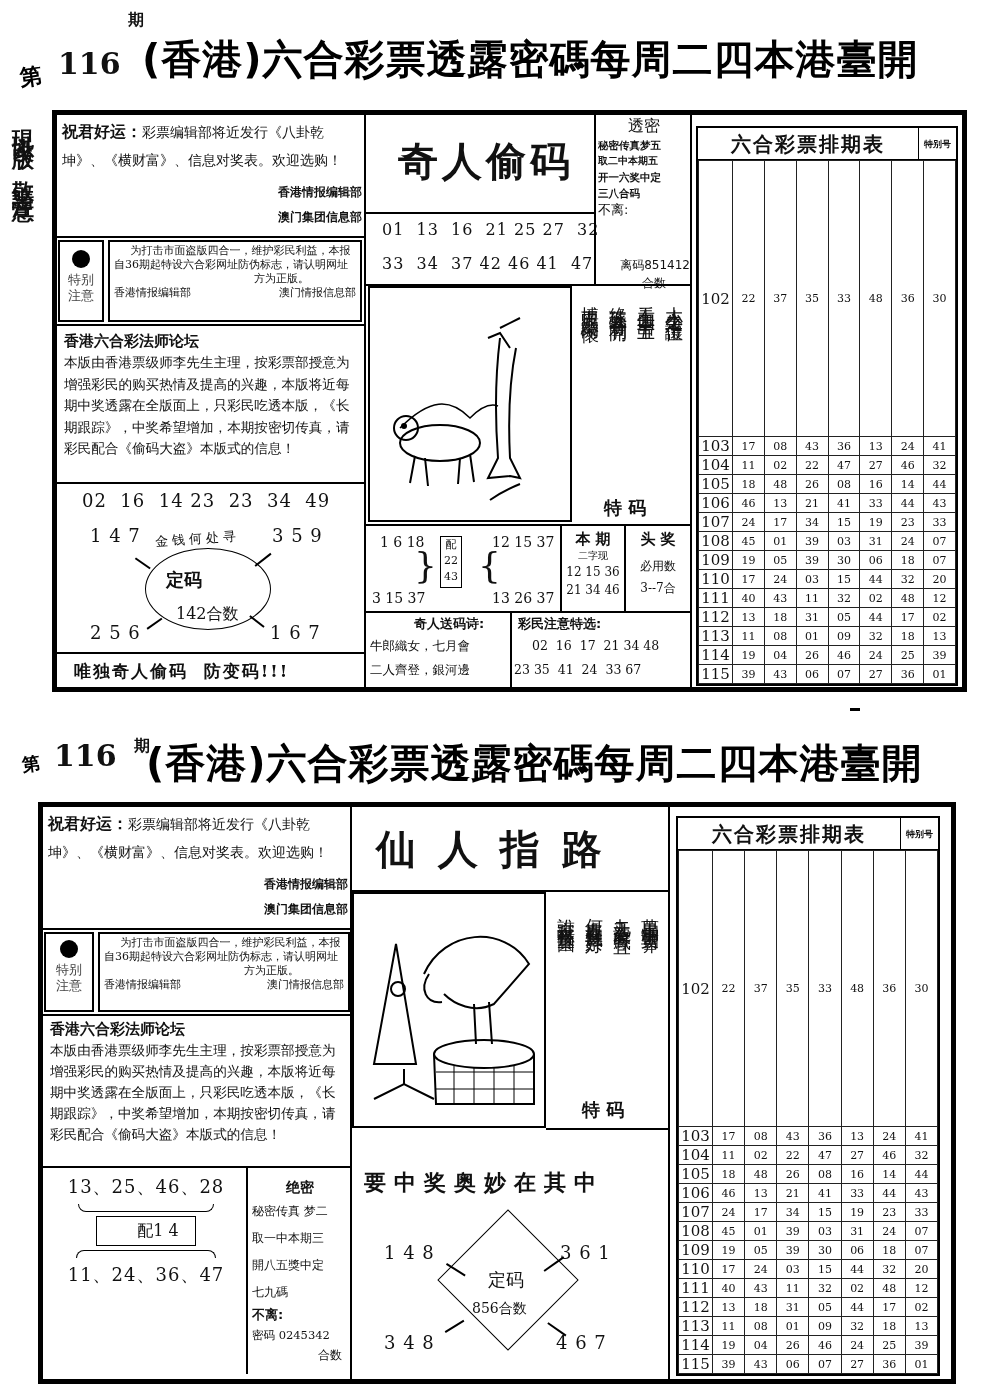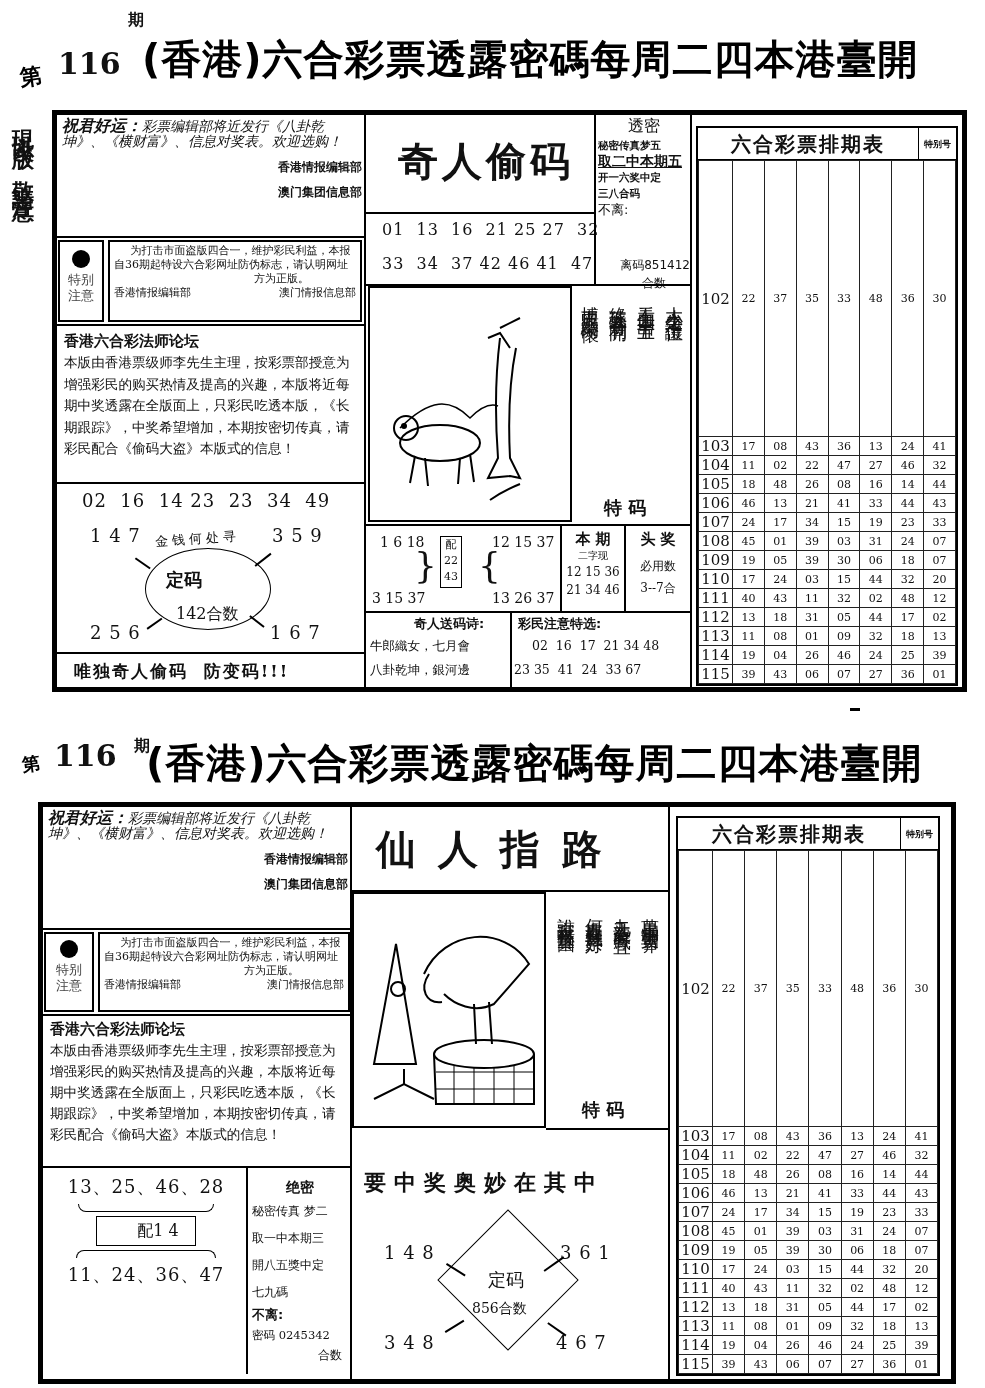--- a/index.html
+++ b/index.html
@@ -9,21 +9,21 @@
   .issue-no { font-family: "DejaVu Serif", serif; font-weight: bold; font-size: 30px; }
   .qi { font-size: 16px; font-weight: bold; font-family: "DejaVu Sans", sans-serif; }
   .title-text { font-size: 40px; letter-spacing: 1px; }
   .side-note { writing-mode: vertical-rl; font-family: "DejaVu Sans", sans-serif; font-weight: bold; font-size: 22px; line-height: 26px; letter-spacing: 6px; }
   .panel { border: 5px solid #000; }
   .box { border: 2px solid #000; }
   .b1 { border: 1px solid #000; }
   .sans { font-family: "DejaVu Sans", sans-serif; }
   .bold { font-weight: bold; }
   .txt13 { font-size: 13.5px; line-height: 21px; }
-  .txt14 { font-size: 14px; line-height: 15px; font-style: italic; }
+  .txt14 { font-size: 14px; line-height: 28px; }
   .calli { font-family: "DejaVu Serif", serif; font-weight: 900; }
   .vcol { writing-mode: vertical-rl; font-size: 18px; line-height: 28px; letter-spacing: 3px; }
   table.grid { border-collapse: collapse; width: 100%; }
   table.grid td { border: 1px solid #222; text-align: center; font-size: 11px; height: 100%; font-family: "DejaVu Serif", serif; }
   table.grid td.issue { font-size: 15px; width: 34px; }
   .arrow { position: absolute; height: 1.5px; background: #000; transform-origin: 0 50%; }
   .nums { font-family: "DejaVu Serif", serif; font-size: 18px; letter-spacing: 1px; }
 </style>
 </head>
 <body>
@@ -87,21 +87,21 @@
 
 <div class="abs calli" style="left:398px;top:134px;font-size:40px;letter-spacing:4px;">奇人偷码</div>
 <div class="abs" style="left:364px;top:212px;width:230px;border-top:2px solid #000;"></div>
 <div class="abs nums" style="left:382px;top:220px;font-size:16px;white-space:pre;">01  13  16  21 25 27  32</div>
 <div class="abs nums" style="left:382px;top:254px;font-size:16px;white-space:pre;">33  34  37 42 46 41  47</div>
 
 <div class="abs" style="left:594px;top:113px;height:172px;border-left:2px solid #000;"></div>
 <div class="abs" style="left:598px;top:116px;width:92px;">
   <p class="sans" style="text-align:center;font-size:16px;">透密</p>
   <p class="sans bold" style="font-size:10.5px;line-height:16px;">秘密传真梦五</p>
-  <p class="sans bold" style="font-size:14px;line-height:16px;text-decoration:underline;">取二中本期五</p>
+  <p class="sans bold" style="font-size:10px;line-height:16px;">取二中本期五</p>
   <p class="sans bold" style="font-size:10.5px;line-height:16px;">开一六奖中定</p>
   <p class="sans bold" style="font-size:10.5px;line-height:16px;">三八合码</p>
   <p class="sans" style="font-size:13px;line-height:18px;">不离:</p>
   <p class="sans" style="font-size:12px;line-height:18px;text-align:right;margin-top:37px;">离码851412</p>
   <p class="sans" style="font-size:12px;line-height:18px;text-align:center;padding-left:20px;">合数</p>
 </div>
 <div class="abs" style="left:364px;top:284px;width:326px;border-top:2px solid #000;"></div>
 
 <div class="abs box" style="left:368px;top:286px;width:204px;height:236px;">
   <svg width="200" height="232" viewBox="0 0 200 232">
@@ -147,21 +147,21 @@
 <div class="abs" style="left:624px;top:526px;height:86px;border-left:2px solid #000;"></div>
 <div class="abs" style="left:626px;top:530px;width:64px;text-align:center;">
   <p class="sans bold" style="font-size:15px;">头 奖</p>
   <p style="font-size:12px;line-height:26px;margin-top:4px;">必用数</p>
   <p style="font-size:12px;line-height:18px;">3--7合</p>
 </div>
 <div class="abs" style="left:364px;top:611px;width:326px;border-top:2px solid #000;"></div>
 <div class="abs" style="left:370px;top:614px;width:138px;">
   <p class="sans bold" style="font-size:13px;line-height:20px;margin-left:44px;">奇人送码诗:</p>
   <p style="font-size:12.5px;line-height:24px;">牛郎織女，七月會</p>
-  <p style="font-size:12.5px;line-height:24px;">八卦乾坤，銀河邊</p>
+  <p style="font-size:12.5px;line-height:24px;">二人齊登，銀河邊</p>
 </div>
 <div class="abs" style="left:510px;top:612px;height:78px;border-left:2px solid #000;"></div>
 <div class="abs" style="left:514px;top:614px;width:176px;">
   <p class="sans bold" style="font-size:13px;line-height:20px;padding-left:4px;">彩民注意特选:</p>
   <p style="font-size:12.5px;line-height:24px;padding-left:18px;white-space:pre;">02  16  17  21 34 48</p>
   <p style="font-size:12.5px;line-height:24px;white-space:pre;">23 35  41  24  33 67</p>
 </div>
 
 <div class="abs" style="left:690px;top:113px;height:576px;border-left:2px solid #000;"></div>
 

